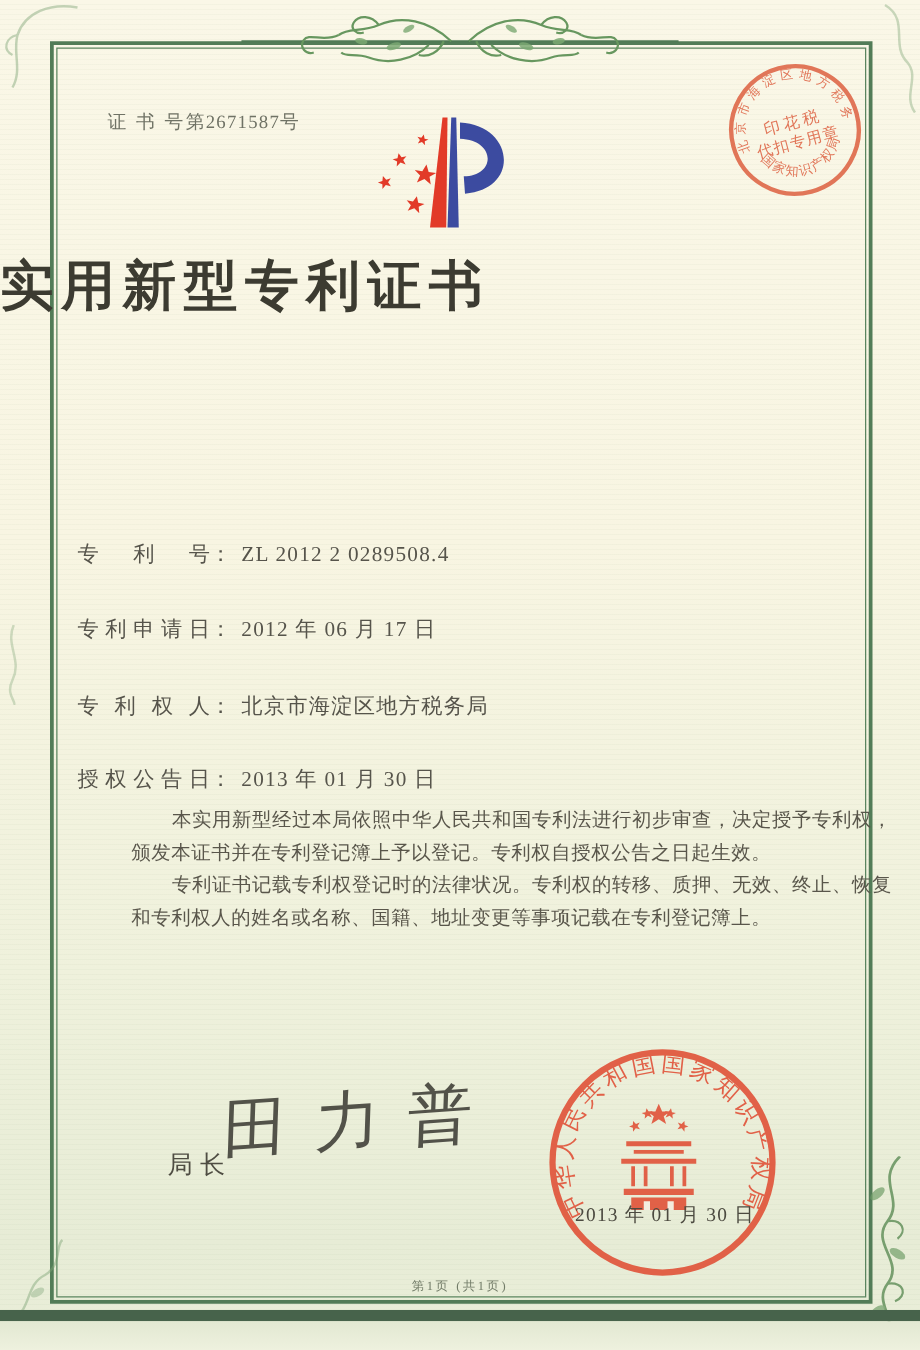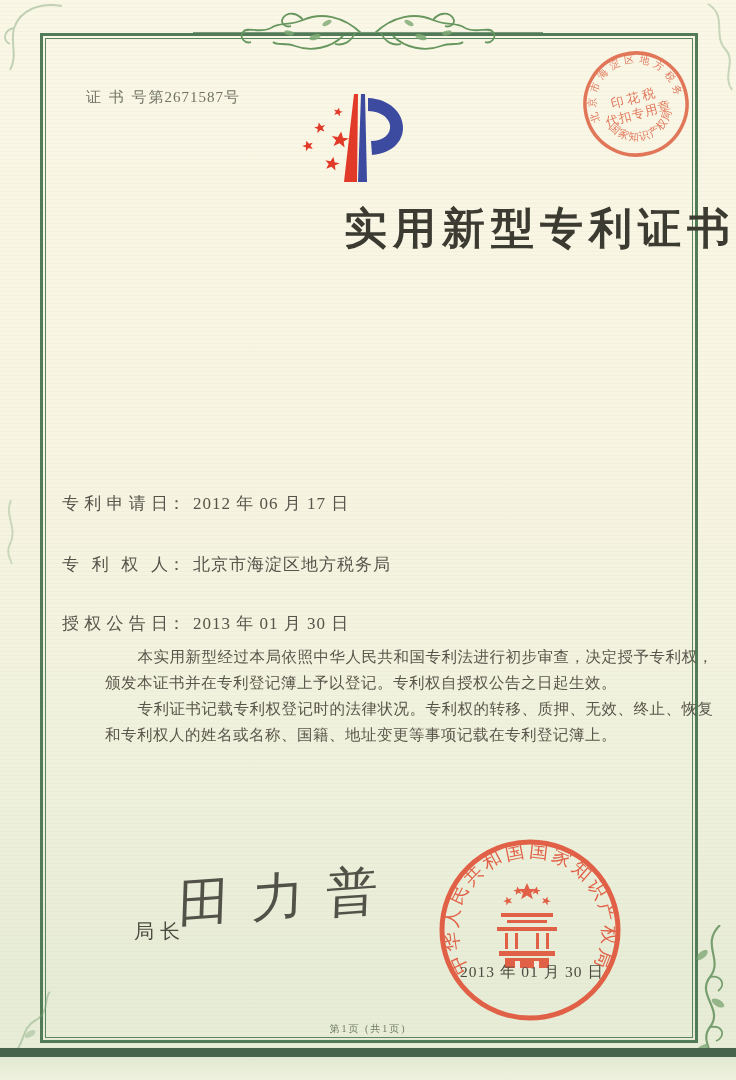--- a/index.html
+++ b/index.html
@@ -10,21 +10,21 @@
   }
   .page::before{
     content:"";position:absolute;inset:0;pointer-events:none;
     background:repeating-linear-gradient(0deg,rgba(125,158,118,0.05) 0 1px,transparent 1px 4px);
   }
   .frame-outer{position:absolute;left:40px;top:33px;width:652px;height:1004px;border:3px solid #527c57;}
   .frame-inner{position:absolute;inset:2px;border:1px solid #5b855f;}
   .abs{position:absolute;}
   .cert-no{left:86px;top:88px;font-size:15px;color:#6f7265;letter-spacing:2px;}
   .cert-no .num{letter-spacing:1px;}
-  .doc-title{left:0;top:200px;width:736px;text-align:right;font-size:43px;font-weight:700;
+  .doc-title{left:0;top:200px;width:736px;text-align:left;font-size:43px;font-weight:700;
     color:#3c3b31;letter-spacing:6px;}
   .row{left:62px;font-size:17px;color:#56544b;white-space:nowrap;}
   .flabel{display:inline-block;width:106px;text-align:justify;text-align-last:justify;}
   .fcolon{margin:0 2px 0 0;}
   .fvalue{margin-left:6px;letter-spacing:1px;}
   .body-text{left:62px;top:644px;width:616px;font-size:15.5px;line-height:26px;color:#59564b;margin-left:43px;}
   .body-text p{margin:0;text-indent:2.1em;letter-spacing:0.5px;}
   .sig-title{left:134px;top:918px;font-size:20px;color:#4f4d43;letter-spacing:6px;text-align:right;}
   .sig-name{left:178px;top:862px;font-size:52px;color:#3e3d36;letter-spacing:22px;
     transform:rotate(-4deg) skewX(-6deg);font-family:"DejaVu Serif","Liberation Serif",serif;opacity:.88;}
@@ -112,20 +112,23 @@
       <use href="#lstar" transform="translate(13,61) scale(0.6) rotate(-18)"></use>
       <use href="#lstar" transform="translate(37,79) scale(0.8) rotate(12)"></use>
     </g>
     <polygon points="59,9 63,9 62,97 49,97" fill="#e23a28"></polygon>
     <polygon points="66,9 70,9 72,97 63,97" fill="#3c4ba0"></polygon>
     <path d="M73,13 C116,15 122,66 77,70 L76,56 C102,56 102,27 73,26 Z" fill="#3c4ba0"></path>
   </svg>
 
   <div class="abs doc-title">实用新型专利证书</div>
 
+  <div class="abs row" style="top:432px">
+    <span class="flabel">专利号</span><span class="fcolon">：</span><span class="fvalue">ZL 2012 2 0289508.4</span>
+  </div>
   <div class="abs row" style="top:492px">
     <span class="flabel">专利申请日</span><span class="fcolon">：</span><span class="fvalue">2012 年 06 月 17 日</span>
   </div>
   <div class="abs row" style="top:553px">
     <span class="flabel">专利权人</span><span class="fcolon">：</span><span class="fvalue">北京市海淀区地方税务局</span>
   </div>
   <div class="abs row" style="top:612px">
     <span class="flabel">授权公告日</span><span class="fcolon">：</span><span class="fvalue">2013 年 01 月 30 日</span>
   </div>
 

